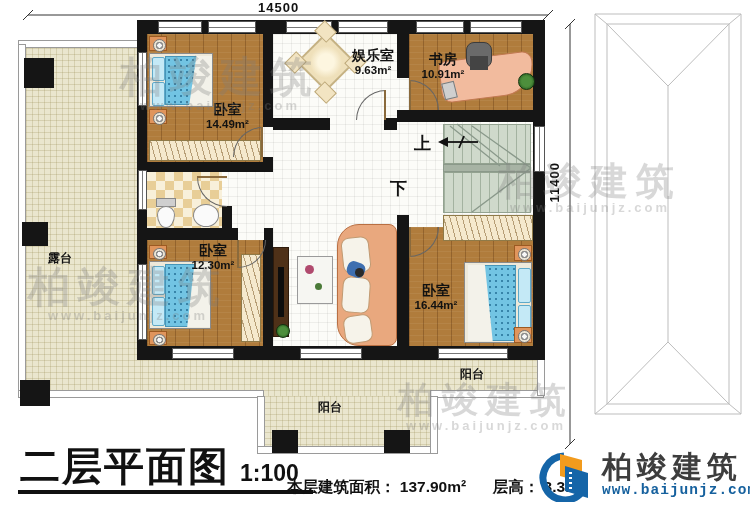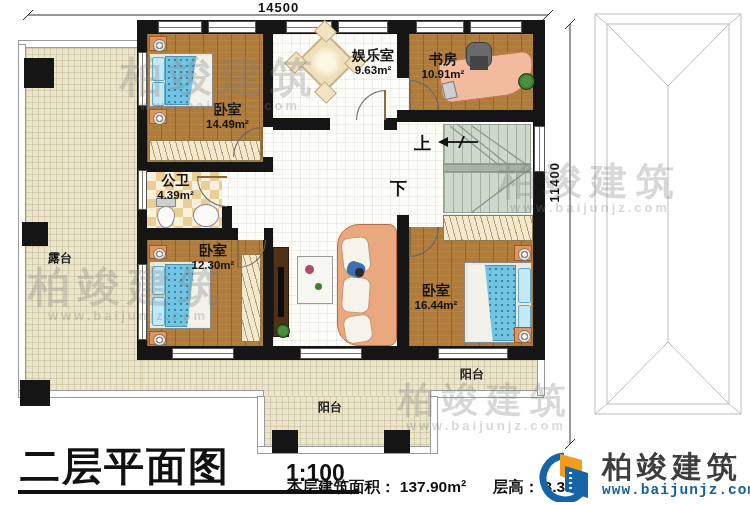--- a/index.html
+++ b/index.html
@@ -40,21 +40,21 @@
   .rarea{font-weight:bold;font-size:11.5px;}
   .biglabel{position:absolute;font-weight:bold;font-size:12px;color:#111;}
   .dim{position:absolute;font-weight:bold;font-size:13px;color:#111;letter-spacing:1px;}
   .wm{position:absolute;display:flex;flex-direction:column;align-items:center;color:rgba(125,125,125,.30);pointer-events:none;}
   .wm-name{font-size:42px;font-weight:bold;letter-spacing:8px;line-height:1;white-space:nowrap;}
   .wm-url{font-size:13px;font-weight:bold;letter-spacing:3px;white-space:nowrap;}
   .tvcab{position:absolute;background:#4f3118;border:1px solid #2e1b0c;box-sizing:border-box;}
   .plantpot{position:absolute;border-radius:50%;border:1px solid #12330f;
     background:radial-gradient(circle,#4d8f3c 0 45%,#1d4f17 100%);}
   .svg-lines{position:absolute;left:0;top:0;pointer-events:none;}
-  .footer-title-wrap{position:absolute;left:18px;top:446px;display:flex;align-items:flex-end;border-bottom:4px solid #111;padding:0 14px 4px 2px;gap:46px;}
+  .footer-title-wrap{position:absolute;left:18px;top:446px;display:flex;align-items:flex-end;border-bottom:4px solid #111;padding:0 14px 4px 2px;}
   .footer-title{font-size:40px;font-weight:bold;color:#111;letter-spacing:2px;line-height:1;}
   .footer-scale{font-size:23px;font-weight:bold;color:#111;margin-left:10px;line-height:1.1;}
   .footer-stats{position:absolute;left:287px;top:477px;font-size:15.5px;font-weight:bold;color:#111;}
   .brand{position:absolute;left:538px;top:448px;display:flex;align-items:center;}
   .brand-text{margin-left:6px;}
   .brand-name{font-size:30px;font-weight:bold;color:#3d3d3d;letter-spacing:5px;line-height:1;white-space:nowrap;}
   .brand-url{font-size:14.5px;font-weight:bold;color:#16619e;letter-spacing:1px;font-family:"Liberation Mono","DejaVu Sans Mono",monospace;}
 </style>
 </head>
 <body>
@@ -241,24 +241,20 @@
       <line x1="446" y1="142" x2="478" y2="142"></line>
       <line x1="464" y1="136" x2="459" y2="148"></line>
     </g>
     <polygon points="438,142 448,137 448,147" fill="#111"></polygon>
   </svg>
 
   <div class="rlabel" style="left:180px;top:102px;width:95px;">
     <div class="rname">卧室</div>
     <div class="rarea">14.49m²</div>
   </div>
-  <div class="rlabel" style="left:148px;top:173px;width:55px;">
-    <div class="rname">公卫</div>
-    <div class="rarea">4.39m²</div>
-  </div>
   <div class="rlabel" style="left:168px;top:243px;width:90px;">
     <div class="rname">卧室</div>
     <div class="rarea">12.30m²</div>
   </div>
   <div class="rlabel" style="left:343px;top:48px;width:60px;">
     <div class="rname">娱乐室</div>
     <div class="rarea">9.63m²</div>
   </div>
   <div class="rlabel" style="left:408px;top:36px;width:70px;margin-top:16px;">
     <div class="rname">书房</div>

